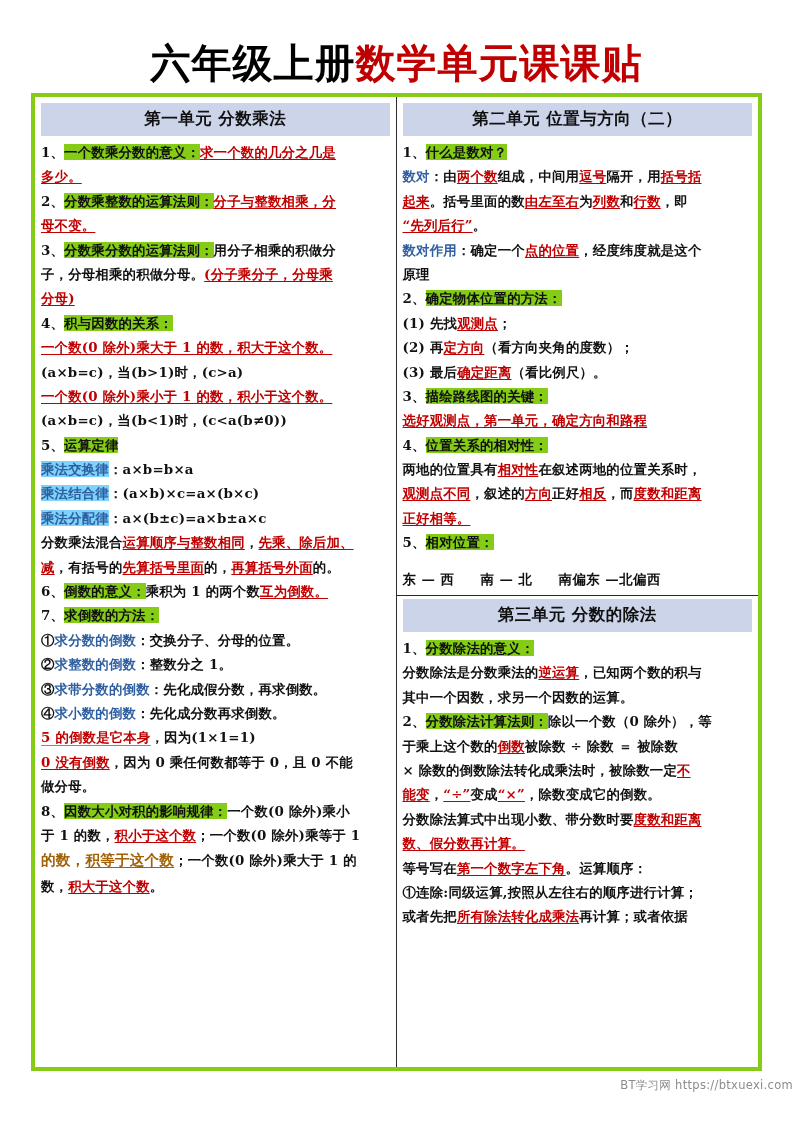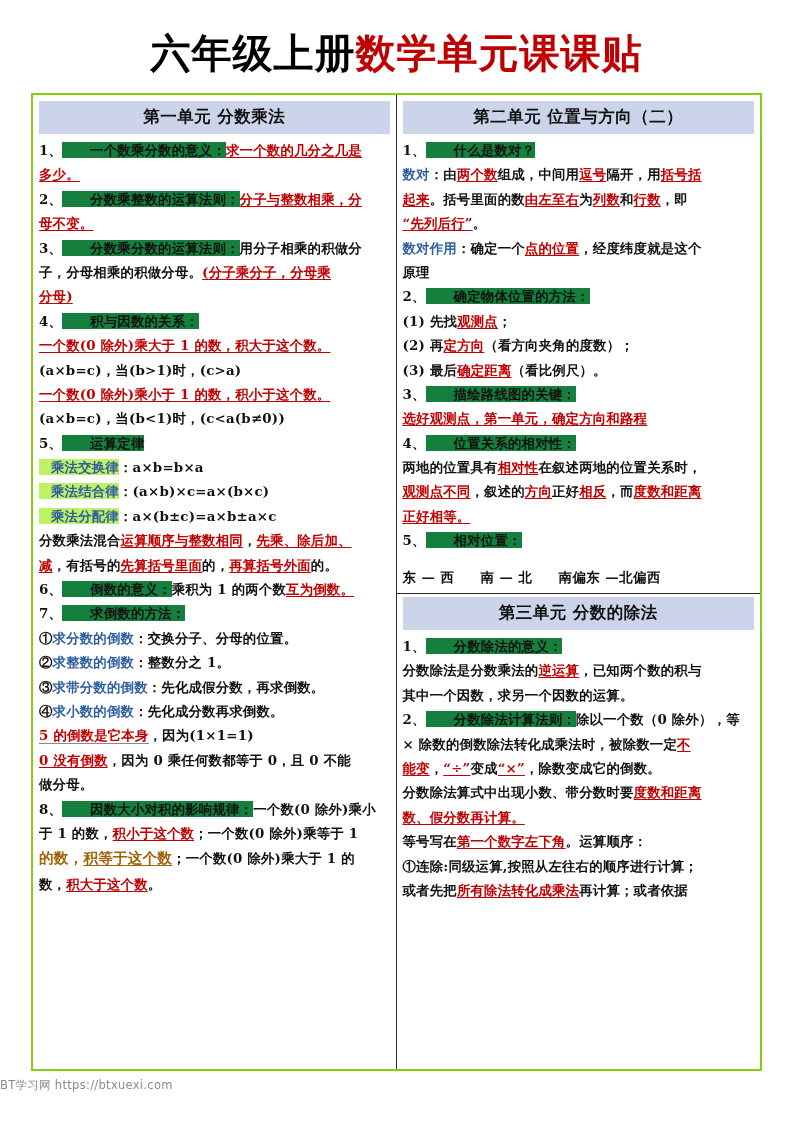--- a/index.html
+++ b/index.html
@@ -11,39 +11,39 @@
     width: 793px; height: 1122px;
     font-family: "DejaVu Sans", "Liberation Sans", sans-serif;
     color: #000;
     position: relative;
     overflow: hidden;
   }
 
   
   .page-title {
     text-align: center;
-    margin: 0;
+    margin: 10px;
     padding: 30px 0 10px 0;
     font-family: "DejaVu Serif", "Liberation Serif", serif;
     font-size: 40px;
     font-weight: bold;
     letter-spacing: 1px;
     line-height: 1.15;
     white-space: nowrap;
   }
   .title-red   { color: #c00000; }
 
   
   .sheet {
     position: absolute;
     left: 31px;
     top: 93px;
     width: 731px;
     height: 978px;
-    border: 2px solid #84cc16;
+    border: 4px solid #84cc16;
     background: #fff;
     display: flex;
   }
   .col {
     width: 50%;
     padding: 3px 6px 0 6px;
     position: relative;
   }
   .col-left  { border-right: 1.5px solid #2b2b2b; }
 
@@ -73,34 +73,34 @@
     font-size: 13.4px;
     font-weight: bold;
     color: #111;
     line-height: 1.82;
     letter-spacing: 0.2px;
     margin: 0;
     white-space: nowrap;
   }
 
   
-  .hl      { background: #15803d; padding-left: 28px; }                               
-  .hlb     { background: #bef264; padding-left: 12px; }
+  .hl      { background: #84cc16; }                               
+  .hlb     { background: #7dd3fc; }
   .red-u   { color: #c00000; text-decoration: underline; text-underline-offset: 2px; }
   .blue    { color: #2f5fa0; }
   .grey-u  { color: #c00000; border-bottom: 1px solid #8a8a8a; }
   .plain   { color: #111; }
   .bigblk  { color: #a16207; font-size: 14.6px; }
 
   
   .footer {
     position: absolute;
     left: 0; right: 0;
     top: 1078px;
-    text-align: left;
+    text-align: right;
     font-family: "DejaVu Sans", "Liberation Sans", sans-serif;
     font-size: 11.5px;
     color: #8c8c8c;
     letter-spacing: 0.3px;
   }
   .compass {
     letter-spacing: 0.5px;
     margin-top: 12px;
   }
   .compass .gap1 { display:inline-block; width: 26px; }
@@ -296,20 +296,23 @@
       <span>分数除法是分数乘法的</span><span class="red-u">逆运算</span><span>，已知两个数的积与</span>
     </p>
     <p class="line">
       <span>其中一个因数，求另一个因数的运算。</span>
     </p>
 
     <p class="line">
       <span>2、</span><span class="hl">分数除法计算法则：</span><span>除以一个数（0 除外），等</span>
     </p>
     <p class="line">
+      <span>于乘上这个数的</span><span class="red-u">倒数</span><span>被除数 ÷ 除数 ＝ 被除数</span>
+    </p>
+    <p class="line">
       <span>× 除数的倒数除法转化成乘法时，被除数一定</span><span class="red-u">不</span>
     </p>
     <p class="line">
       <span class="red-u">能变</span><span>，</span><span class="red-u">“÷”</span><span>变成</span><span class="red-u">“×”</span><span>，除数变成它的倒数。</span>
     </p>
     <p class="line">
       <span>分数除法算式中出现小数、带分数时要</span><span class="red-u">度数和距离</span>
     </p>
     <p class="line">
       <span class="red-u">数、假分数再计算。</span>

